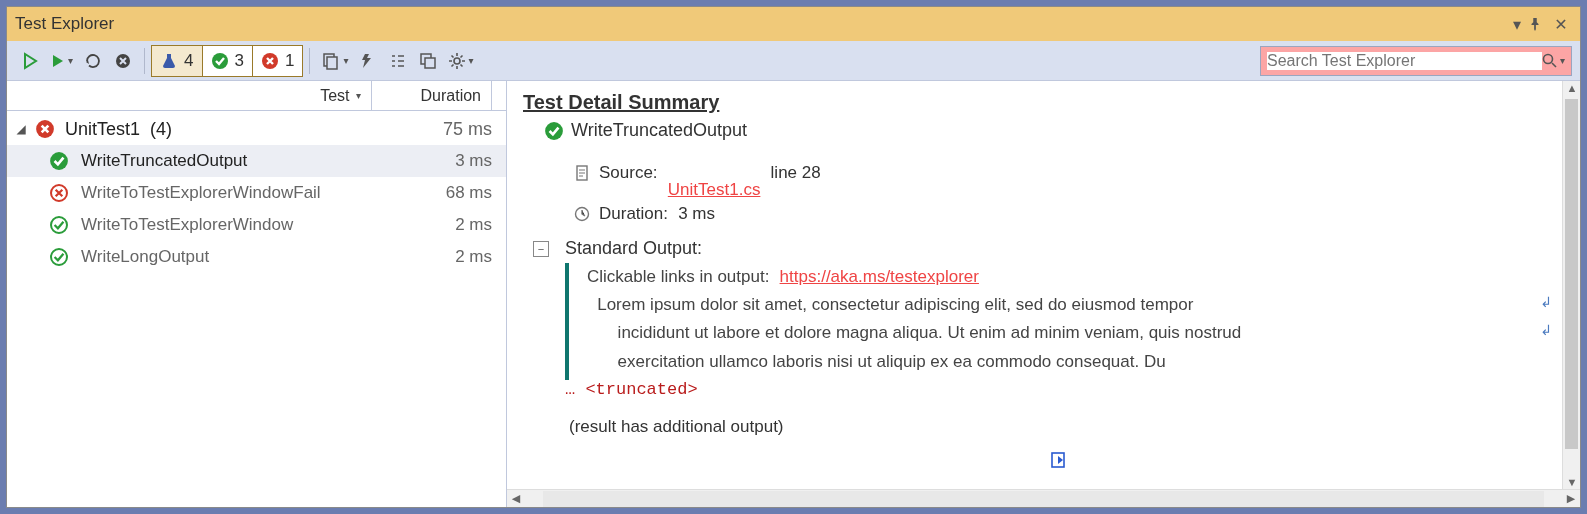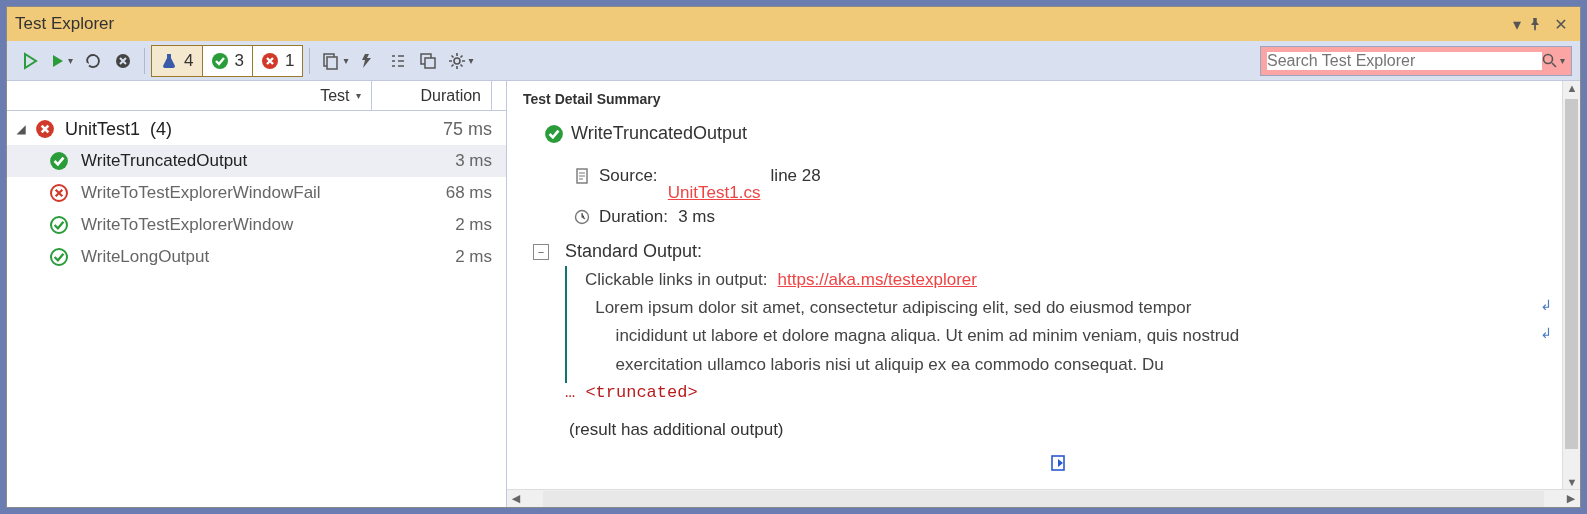--- a/index.html
+++ b/index.html
@@ -27,29 +27,29 @@
 .tree{flex:1; overflow:auto; padding-top:2px;}
 .row{display:flex; align-items:center; height:32px; font-size:17px; color:#666; cursor:pointer;}
 .row .indent{display:inline-block;}
 .row .exp{width:16px; text-align:center; color:#555; font-size:12px;}
 .row .lbl{flex:1; padding-left:4px;}
 .row .dur{width:120px; text-align:right; padding-right:14px; color:#666;}
 .row.group{color:#222; font-size:18px;}
 .row.selected{background:#eceef4; color:#222;}
 .rightpane{flex:1; position:relative; display:flex; flex-direction:column; overflow:hidden;}
 .detail{flex:1; overflow:auto; padding:10px 16px 8px 16px; font-size:17px; color:#333;}
-.detail h2{font-size:14px; font-weight:600; margin-bottom:16px;}
+.detail h2{font-size:20px; font-weight:600; margin-bottom:6px;text-decoration:underline;}
 .detail .line{display:flex; align-items:center; margin:4px 0 4px 20px;}
 .detail .mono{font-family:Consolas,"Courier New",monospace; font-size:17px;}
 .detail .ico{display:inline-flex; width:22px; justify-content:center; margin-right:6px; color:#555;}
 .detail a{color:#ef4444; margin-top:35px;}
 .stdout{margin-left:10px; margin-top:14px; position:relative;}
 .stdhead{display:flex; align-items:flex-start;}
 .collapse{width:16px; height:16px; border:1px solid #888; font-size:11px; line-height:14px; text-align:center; margin-right:16px; margin-top:3px; cursor:pointer; color:#555;}
-.stdbody{margin-left:32px; border-left:2px solid #0f766e; padding-left:18px; margin-top:4px; padding-bottom:4px;}
+.stdbody{margin-left:32px; border-left:4px solid #0f766e; padding-left:18px; margin-top:4px; padding-bottom:4px;}
 .stdtext{font-family:Consolas,"Courier New",monospace; font-size:17px; color:#444; white-space:pre-wrap; line-height:1.6;}
 .wraparrow{position:absolute; right:2px; color:#4a7abf; font-size:14px;}
 .trunc{margin-left:32px; font-family:Consolas,"Courier New",monospace; font-size:17px; color:#b91c1c;}
 .addl{margin-left:46px; margin-top:18px; color:#333;}
 .openlog{margin-left:46px; margin-top:14px; display:flex; align-items:center;flex-direction:column;}
 .openlog a{font-family:Consolas,"Courier New",monospace;}
 .hscroll{height:18px; background:#f0f0f0; border-top:1px solid #ddd; display:flex; align-items:center;}
 .hscroll .track{flex:1; height:16px; background:#e8e8e8; margin:0 18px; position:relative;}
 .hscroll .arrow{width:18px; text-align:center; color:#666; font-size:11px;}
 .vscroll{position:absolute; right:0; top:0; bottom:18px; width:18px; background:#f0f0f0; border-left:1px solid #ddd;}

